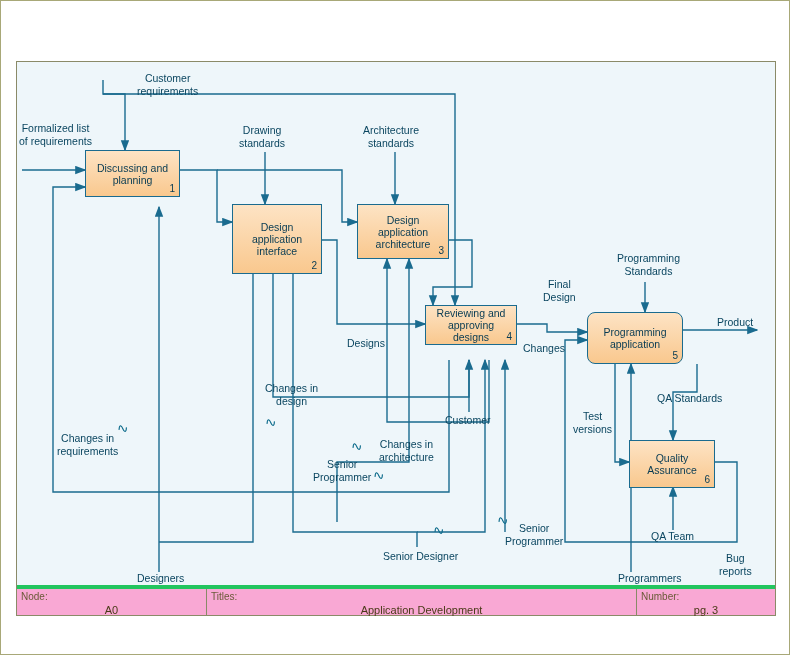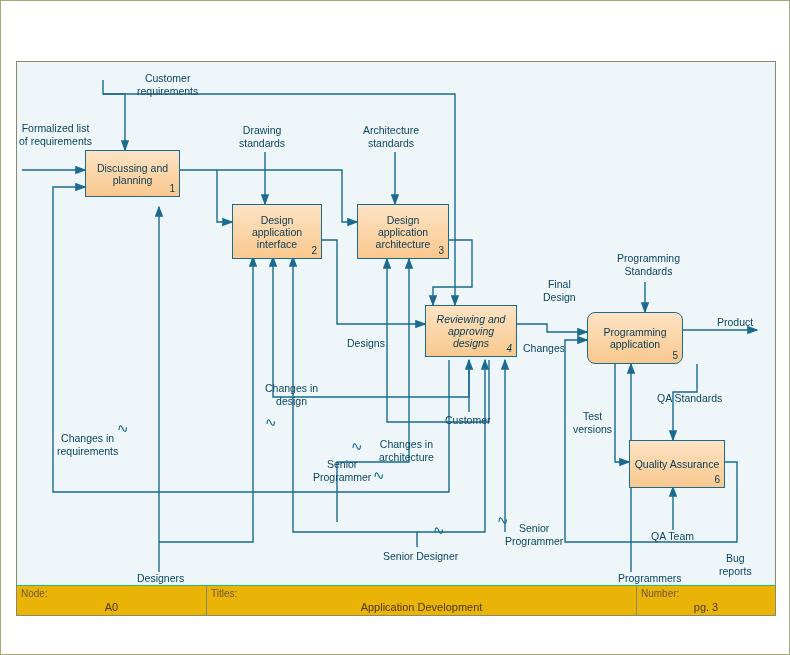--- a/index.html
+++ b/index.html
@@ -58,22 +58,22 @@
     white-space: nowrap;
     text-align: center;
     line-height: 1.2;
   }
   .footer {
     position: absolute;
     left: 0;
     bottom: 0;
     width: 100%;
     height: 30px;
-    background: #eab308;
-    border-top: 1px solid #22c55e;
+    background: #f9a8d4;
+    border-top: 4px solid #22c55e;
     display: flex;
     font-size: 10px;
     color: #6a5a38;
     box-sizing: border-box;
   }
   .footer > div {
     border-right: 1px solid #8a8a68;
     box-sizing: border-box;
     position: relative;
     padding: 2px 4px;
@@ -148,37 +148,37 @@
 
         <path d="M142,510 L142,145" marker-end="url(#arr)"></path>
         <path d="M142,480 L236,480 L236,195" marker-end="url(#arr)"></path>
       </g>
     </svg>
 
     <div class="box" style="left:68px; top:88px; width:95px; height:47px;">
       <span>Discussing and planning</span>
       <span class="num">1</span>
     </div>
-    <div class="box" style="left:215px; top:142px; width:90px; height:55px;">
+    <div class="box" style="left:215px; top:142px; width:90px; height:70px;">
       <span>Design application interface</span>
       <span class="num">2</span>
     </div>
     <div class="box" style="left:340px; top:142px; width:92px; height:55px;">
       <span>Design application architecture</span>
       <span class="num">3</span>
     </div>
-    <div class="box" style="left:408px; top:243px; width:92px; height:52px;font-style:italic;">
+    <div class="box" style="left:408px; top:243px; width:92px; height:40px;">
       <span>Reviewing and approving designs</span>
       <span class="num">4</span>
     </div>
     <div class="box" style="left:570px; top:250px; width:96px; height:52px;border-radius:8px;">
       <span>Programming application</span>
       <span class="num">5</span>
     </div>
-    <div class="box" style="left:612px; top:378px; width:96px; height:48px;">
+    <div class="box" style="left:612px; top:378px; width:86px; height:48px;">
       <span>Quality Assurance</span>
       <span class="num">6</span>
     </div>
 
     <div class="lbl" style="left:120px; top:10px; white-space:pre;">Customer
 requirements</div>
     <div class="lbl" style="left:2px; top:60px; white-space:pre;">Formalized list
 of requirements</div>
     <div class="lbl" style="left:222px; top:62px; white-space:pre;">Drawing
 standards</div>

